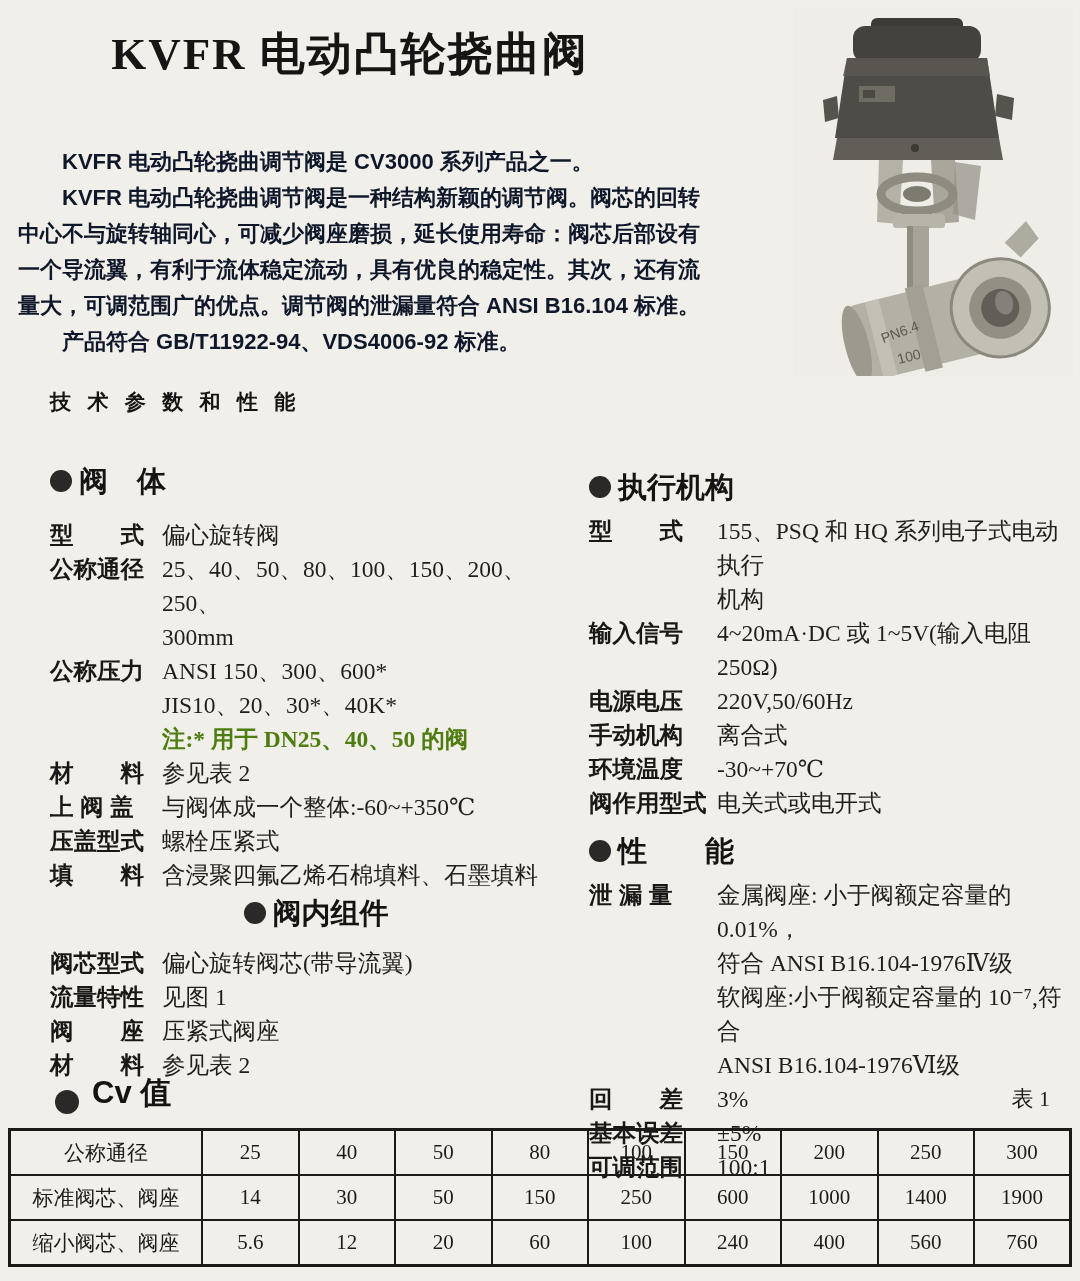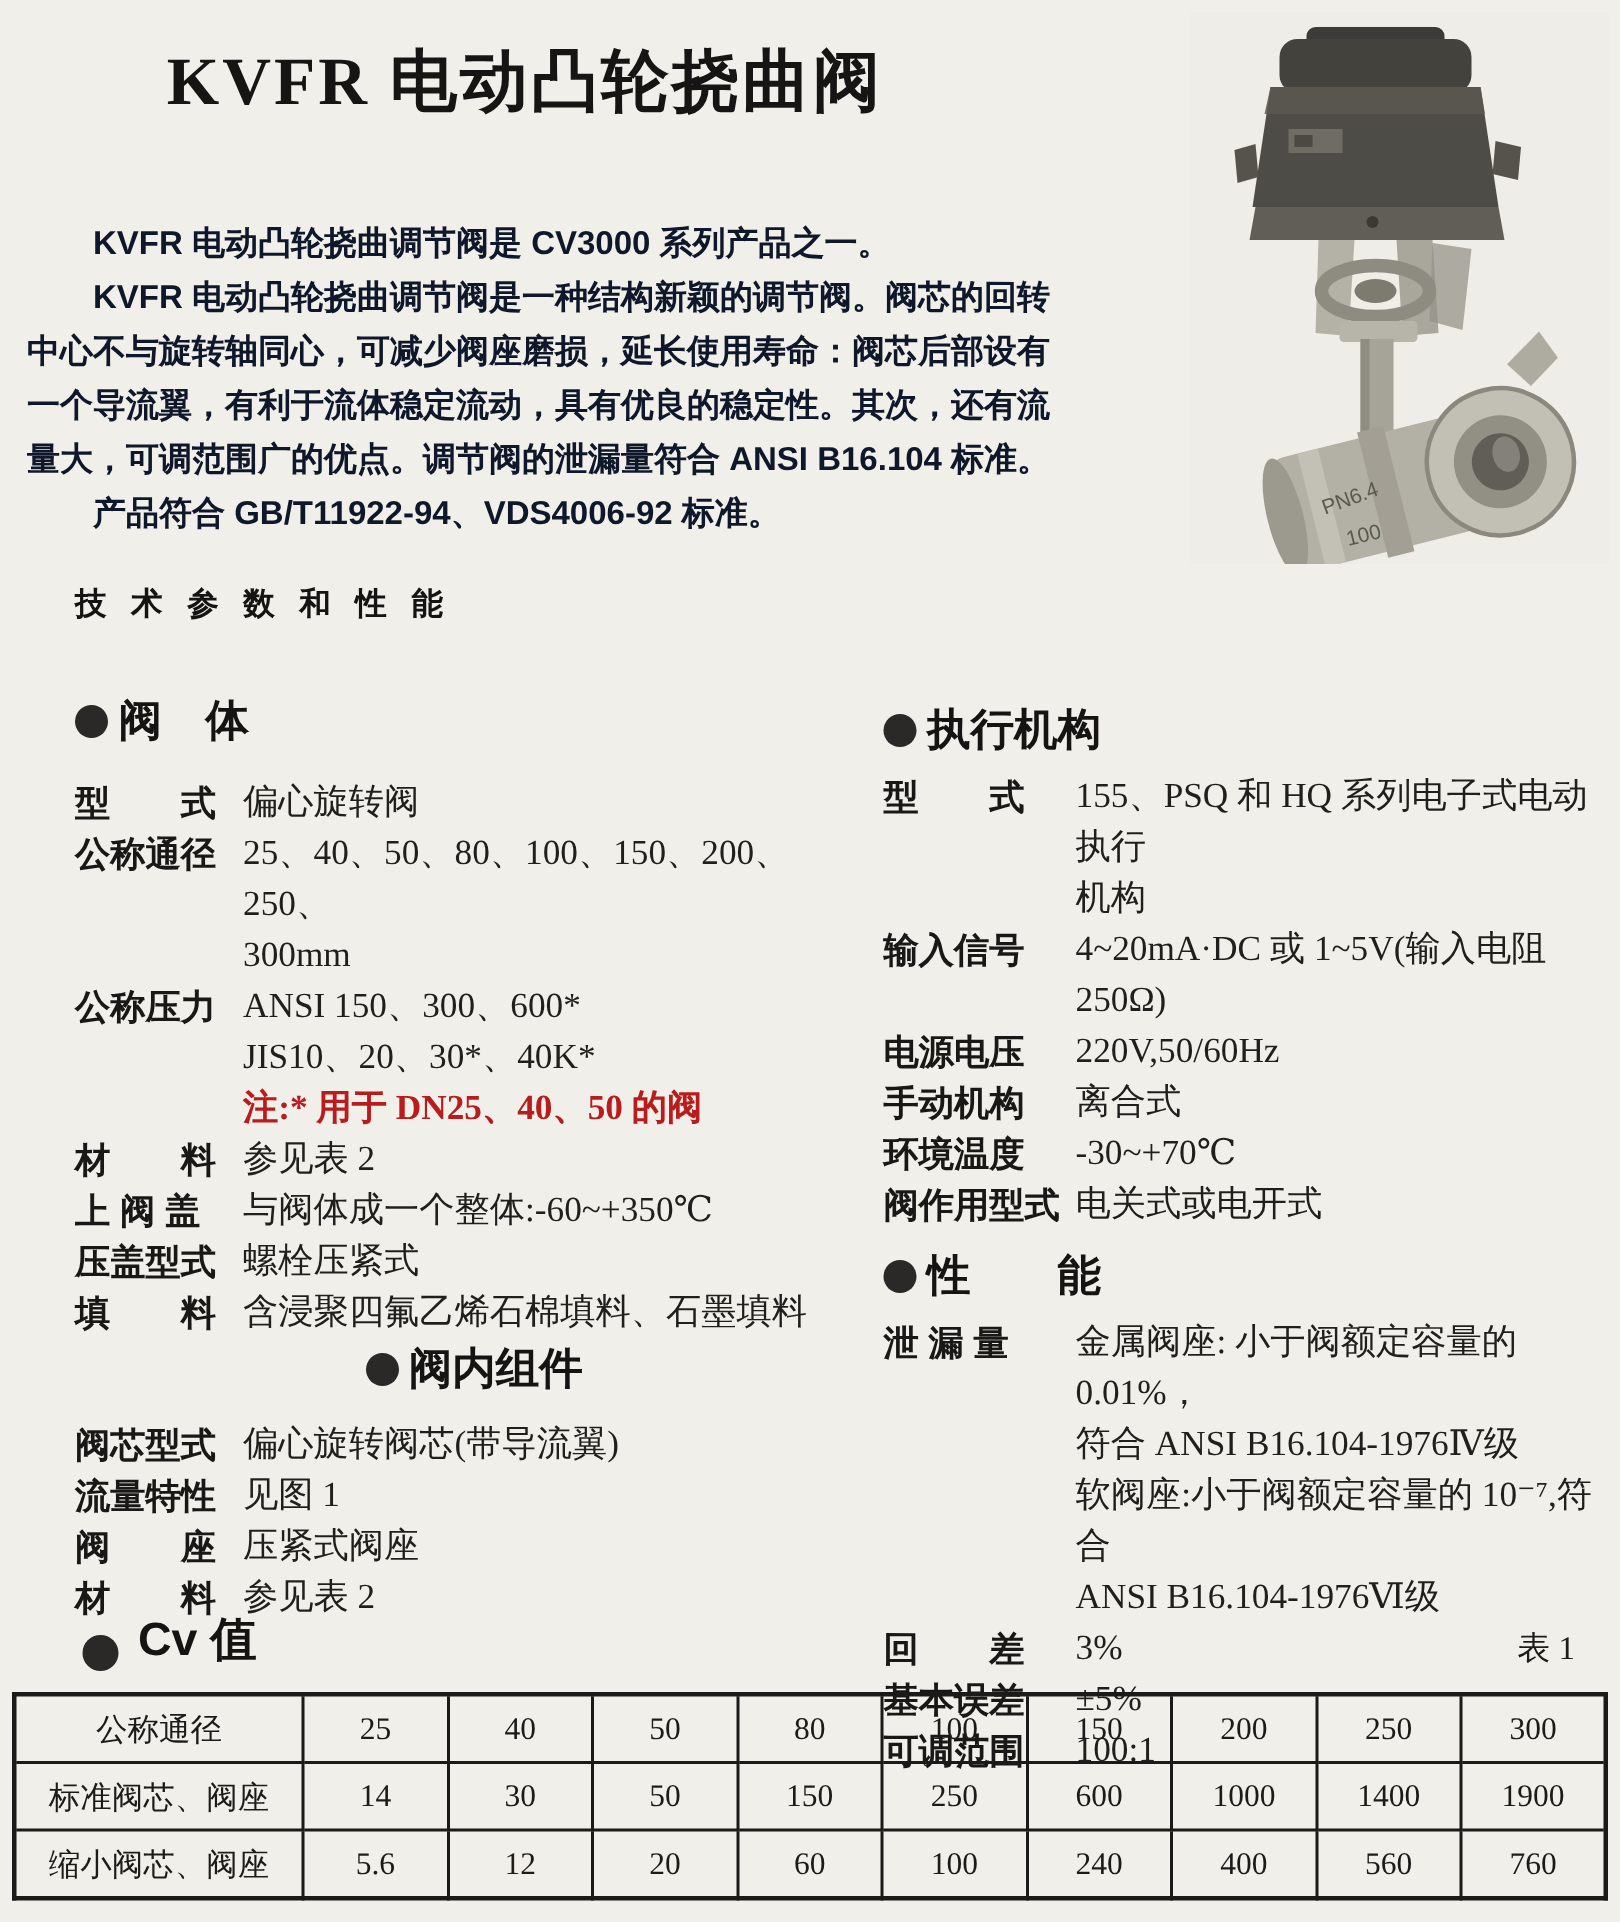--- a/index.html
+++ b/index.html
@@ -61,21 +61,21 @@
     font-weight:bold;color:#191816;white-space:pre;
   }
   .col-right .spec-label{flex:0 0 128px;}
   .spec-value{
     font-family:"Liberation Serif","DejaVu Serif",serif;
     white-space:pre-line;color:#201f1d;
   }
   .spec-value-group{display:flex;flex-direction:column;}
   .spec-note{
     font-family:"Liberation Serif","DejaVu Serif",serif;
-    font-weight:bold;white-space:pre-line;color:#b91c1c;
+    font-weight:bold;white-space:pre-line;color:#4d7c0f;
   }
   .gap-above{margin-top:22px;}
   .gap-above-sm{margin-top:14px;}
 
   
   .cv-heading{
     position:absolute;top:1072px;left:55px;
     display:flex;align-items:flex-end;gap:13px;
     font-family:"Liberation Sans","DejaVu Sans",sans-serif;
     font-weight:bold;font-size:31px;color:#151412;

